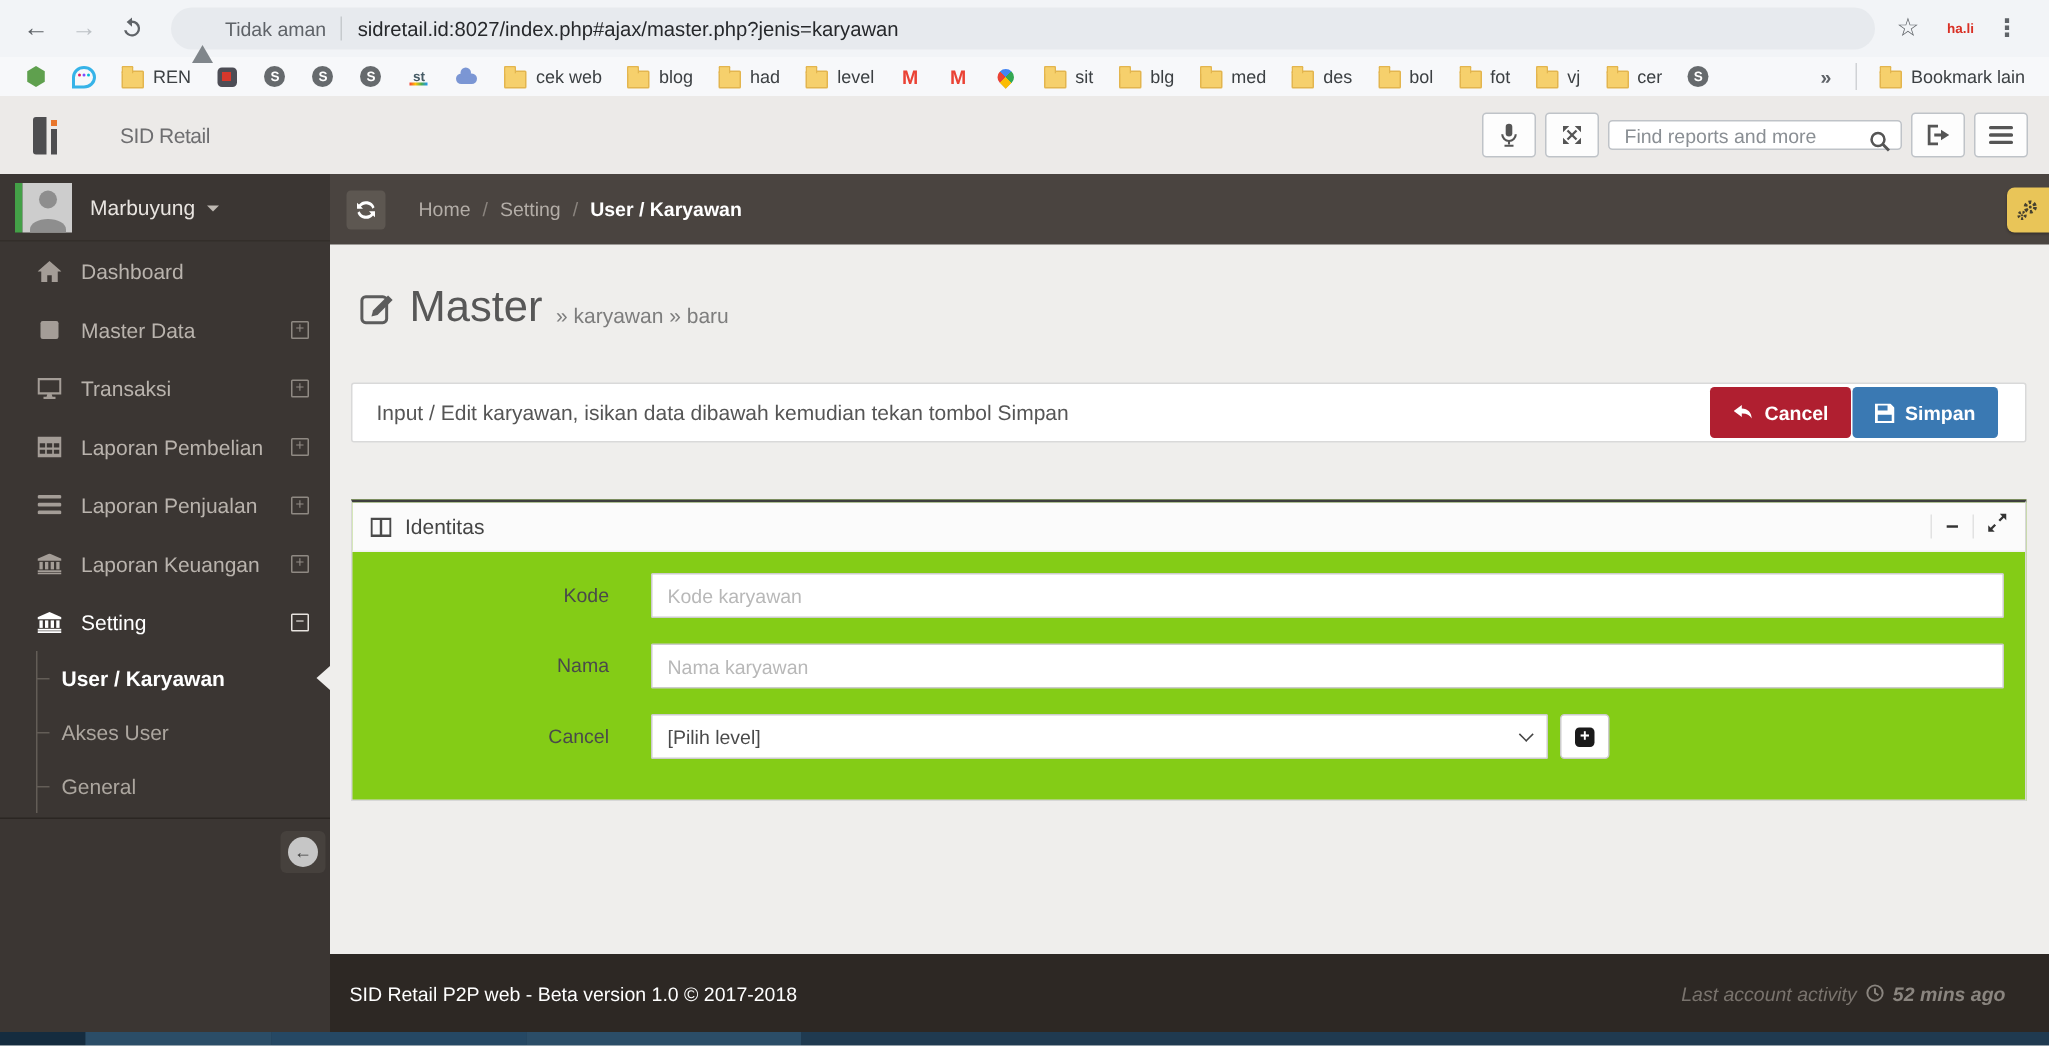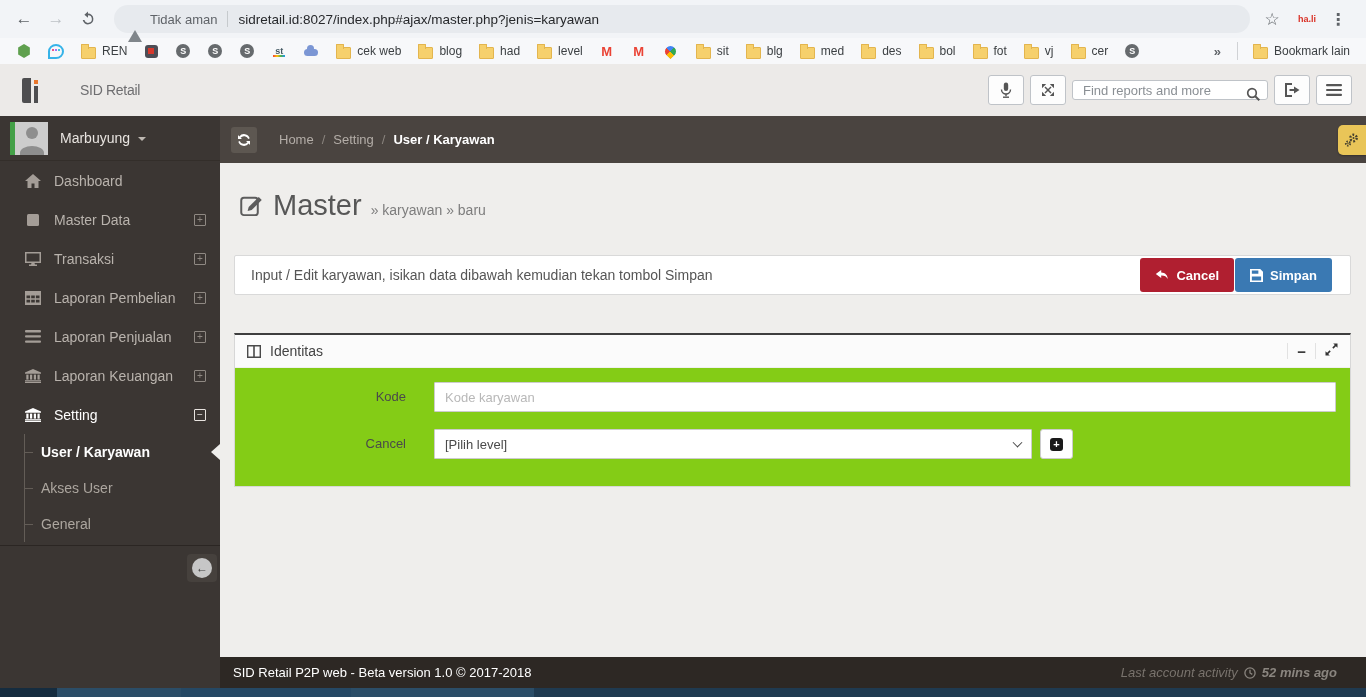--- a/index.html
+++ b/index.html
@@ -152,21 +152,21 @@
   .fselect { width:100%; height:30px; border:1px solid #ccc; border-radius:1px; background:#fff; padding:0 10px;
         font-size:13px; color:#4a4a4a; font-family:inherit; -webkit-appearance:none; appearance:none; }
   .chev { position:absolute; right:11px; top:50%; width:7px; height:7px; border-right:1.5px solid #444;
         border-bottom:1.5px solid #444; transform:translateY(-70%) rotate(45deg); pointer-events:none; }
   .add-btn { width:33px; height:30px; margin-left:8px; border:1px solid #ccc; border-radius:3px; background:#fff;
         display:flex; align-items:center; justify-content:center; }
   .plus-sq { width:13px; height:13px; background:#1a1a1a; border-radius:3px; color:#fff; font-size:11px;
         font-weight:bold; line-height:12px; text-align:center; }
 
   
-  .app-footer { height:31px; background:#2d2824; display:flex; align-items:center; padding:0 29px 0 13px; }
+  .app-footer { height:52px; background:#2d2824; display:flex; align-items:center; padding:0 29px 0 13px; }
   .footer-left { color:#fff; font-size:13px; }
   .footer-right { margin-left:auto; display:flex; align-items:center; gap:6px; font-style:italic;
         color:#79736d; font-size:13px; }
   .footer-right b { color:#8a857f; }
 
   .taskbar-strip { position:absolute; left:0; right:0; bottom:0; height:9px; background:#1f3a50; display:flex; }
   .taskbar-strip span { height:100%; }
 </style>
 </head>
 <body>
@@ -536,20 +536,24 @@
                 </svg>
             </span>
           </span>
         </div>
         <div class="panel-body">
           <div class="frow">
             <label class="flabel">Kode</label>
             <input class="finput" type="text" placeholder="Kode karyawan" style="">
           </div>
           <div class="frow">
+            <label class="flabel">Nama</label>
+            <input class="finput" type="text" placeholder="Nama karyawan" style="">
+          </div>
+          <div class="frow">
             <label class="flabel">Cancel</label>
             <span class="select-wrap">
               <select class="fselect">
                 <option>[Pilih level]</option>
               </select>
               <span class="chev"></span>
             </span>
             <span class="add-btn">
               <span class="plus-sq">+</span>
             </span>

